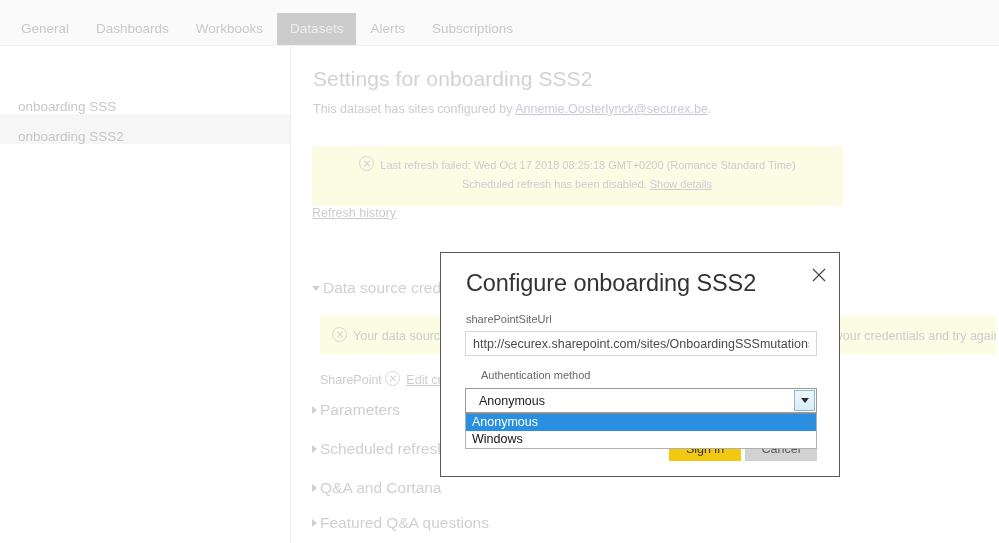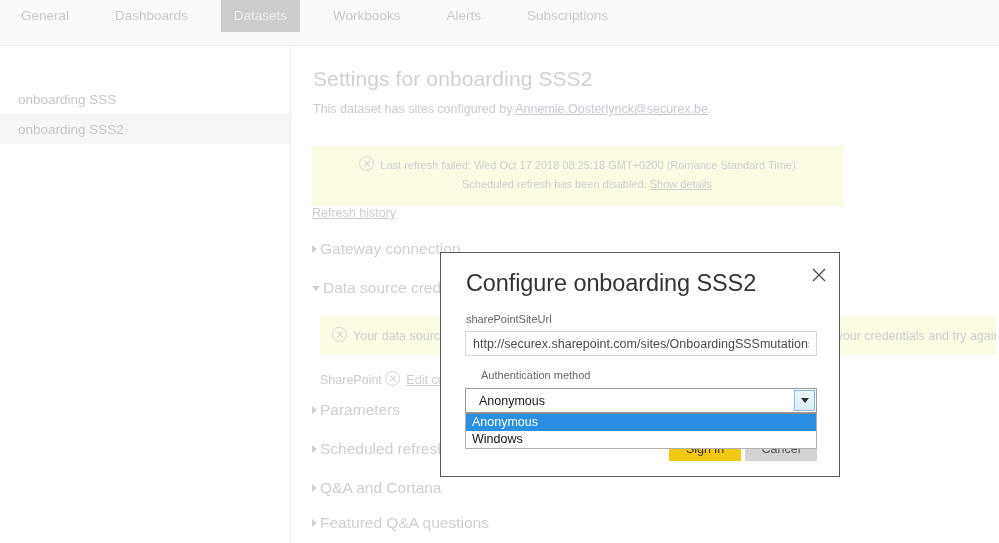--- a/index.html
+++ b/index.html
@@ -18,24 +18,23 @@
   }
 
   
   #tabbar {
     position: absolute;
     left: 0; top: 0;
     width: 999px; height: 46px;
     background: #fafafa;
     border-bottom: 1px solid #f0f0f0;
     display: flex;
-    align-items: flex-start;
+    align-items: flex-end;
     padding-left: 8px;
     box-sizing: border-box;
-    gap: 19px;
   }
   .tab {
     font-size: 13.5px;
     color: #c9c9cd;
     padding: 7px 13px 8px 13px;
     margin-right: 1px;
     border-radius: 1px;
     white-space: nowrap;
     cursor: pointer;
     line-height: 17px;
@@ -50,21 +49,21 @@
     position: absolute;
     left: 0; top: 46px;
     width: 291px; height: 497px;
     background: #ffffff;
     border-right: 1px solid #eeeeee;
     box-sizing: border-box;
   }
   .side-item {
     height: 30px;
     display: flex;
-    align-items: center;
+    align-items: flex-end;
     padding-left: 18px;
     font-size: 13.5px;
     color: #c7c7cb;
     cursor: pointer;
   }
   .side-item.selected { background: #f6f6f6; }
   #side-item-0 { position: absolute; top: 38px; left:0; right:0; }
   #side-item-1 { position: absolute; top: 68px; left:0; right:0; }
 
   
@@ -336,22 +335,22 @@
     cursor: pointer;
     padding: 0;
   }
 </style>
 </head>
 <body>
 
 <div id="tabbar">
   <div class="tab">General</div>
   <div class="tab">Dashboards</div>
+  <div class="tab">Workbooks</div>
   <div class="tab selected">Datasets</div>
-  <div class="tab">Workbooks</div>
   <div class="tab">Alerts</div>
   <div class="tab">Subscriptions</div>
 </div>
 
 <div id="sidebar">
   <div class="side-item" id="side-item-0">
     <span>onboarding SSS</span>
   </div>
   <div class="side-item selected" id="side-item-1">
     <span>onboarding SSS2</span>
@@ -372,23 +371,20 @@
     </div>
     <div id="banner-line2">
       <span>Scheduled refresh has been disabled. </span><span class="ulink">Show details</span>
     </div>
   </div>
 
   <div id="refresh-history">
     <span class="ulink">Refresh history</span>
   </div>
 
-  <div class="section" id="sec-gateway">
-    <span class="arrow-right"></span><span>Gateway connection</span>
-  </div>
 
   <div class="section" id="sec-creds">
     <span class="arrow-down"></span><span>Data source credentials</span>
   </div>
 
   <div id="creds-warning">
     <span class="circle-x"></span><span>Your data source can't be refreshed because the credentials are invalid. Please update your credentials and try again.</span>
   </div>
 
   <div id="creds-row">

